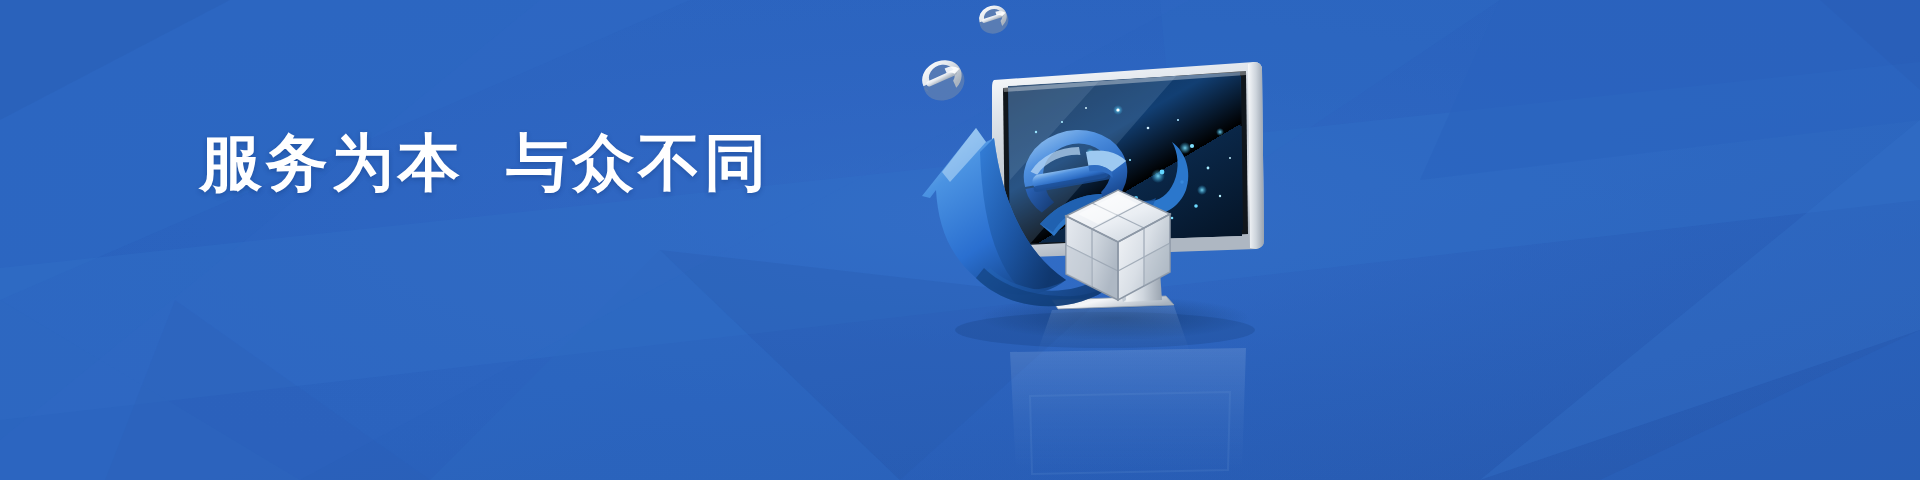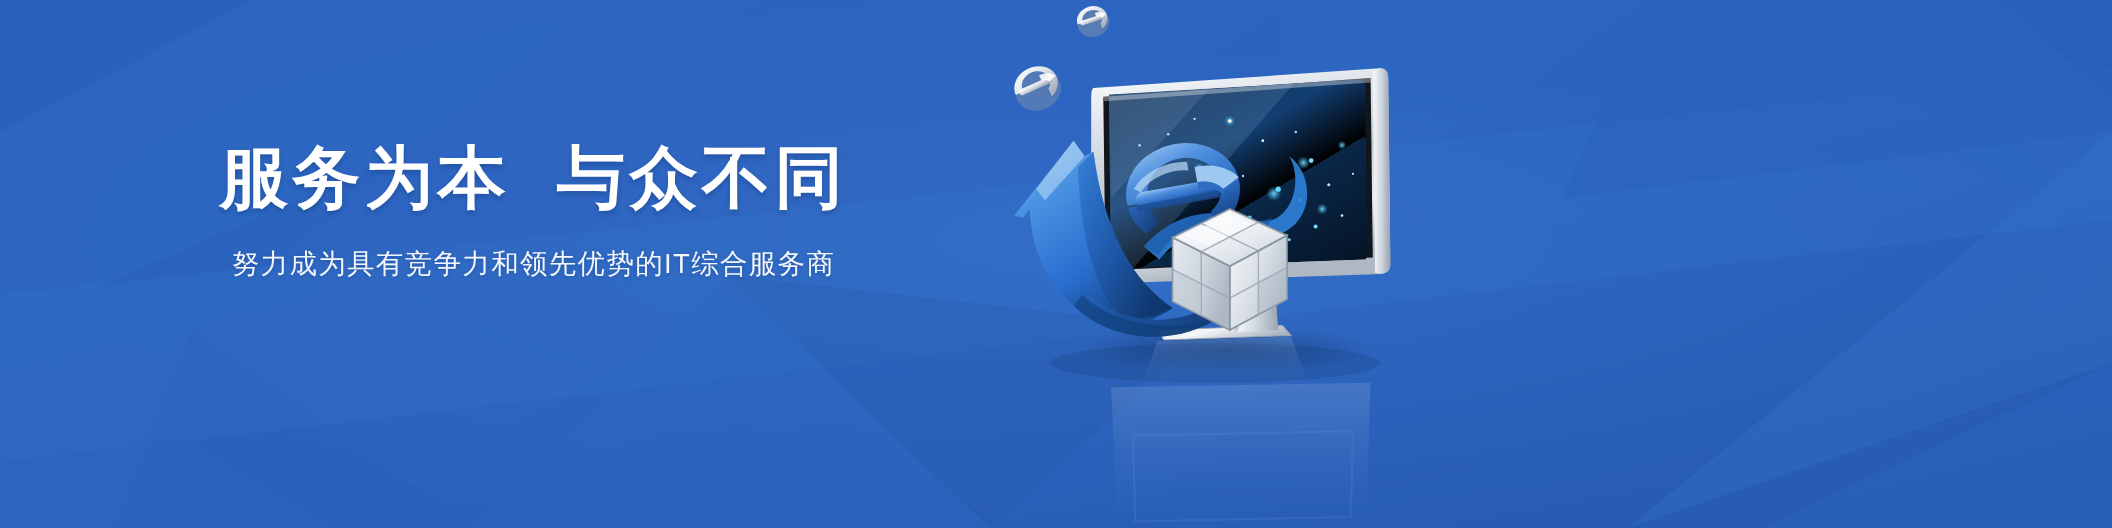--- a/index.html
+++ b/index.html
@@ -105,21 +105,20 @@
     <polygon points="1500,0 1920,0 1920,120 1420,180" fill="#2a62bd" opacity="0.55"></polygon>
 
     <polygon points="540,0 1190,0 300,480 0,480 0,440" fill="#3470c6" opacity="0.13"></polygon>
 
     <polygon points="0,0 0,120 230,0" fill="#2758ae" opacity="0.28"></polygon>
     <polygon points="1820,0 1920,0 1920,90" fill="#2759b0" opacity="0.25"></polygon>
   </svg>
 
   <div class="text-block">
     <h1 class="headline">服务为本  与众不同</h1>
-    <p class="subhead">努力成为具有竞争力和领先优势的IT综合服务商</p>
   </div>
 
   <div class="artwork">
     <svg viewBox="0 0 420 480" preserveAspectRatio="xMidYMid meet">
       <defs>
 
         <linearGradient id="bezelG" x1="0" y1="0" x2="0.25" y2="1">
           <stop offset="0%" stop-color="#ffffff"></stop>
           <stop offset="22%" stop-color="#e3e8ee"></stop>
           <stop offset="55%" stop-color="#c3cbd4"></stop>

